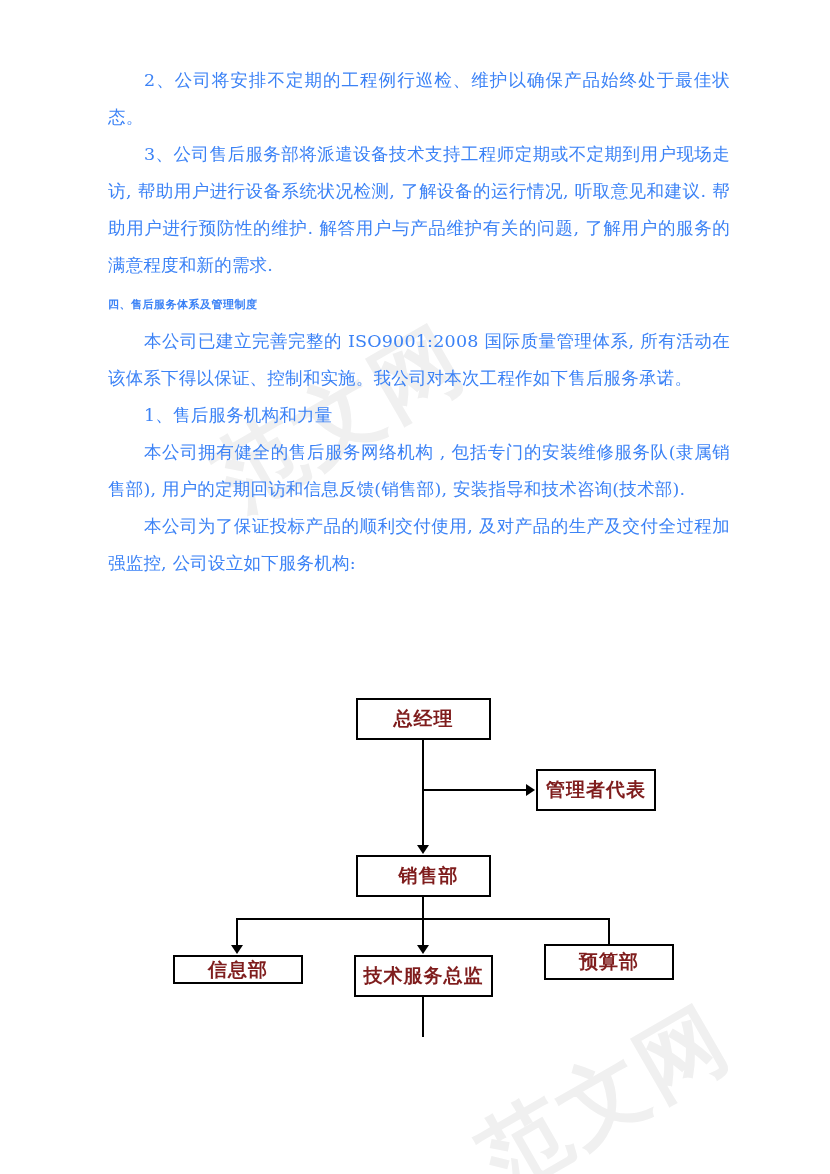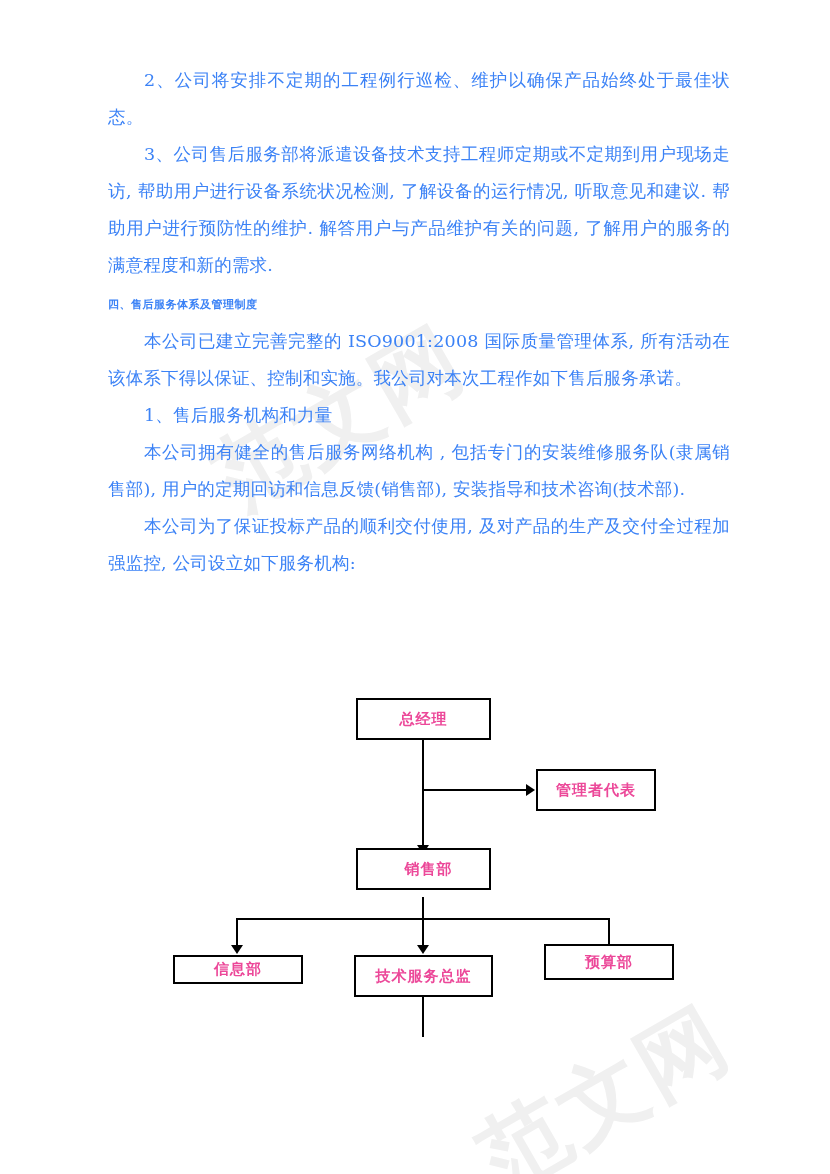--- a/index.html
+++ b/index.html
@@ -65,22 +65,22 @@
     width: 622px;
     height: 340px;
   }
   .node {
     position: absolute;
     box-sizing: border-box;
     border: 2px solid #000;
     background: #fff;
     font-family: "DejaVu Sans", "Liberation Sans", sans-serif;
     font-weight: bold;
-    font-size: 15px;
-    color: #ec4899;
+    font-size: 19px;
+    color: #7f1d1d;
     display: flex;
     align-items: center;
     justify-content: center;
     letter-spacing: 1px;
   }
   .line {
     position: absolute;
     background: #000;
   }
   .arrow-down {
@@ -122,21 +122,21 @@
 
     <div class="line" style="left:314px; top:50px; width:2px; height:112px;"></div>
 
     <div class="line" style="left:314px; top:99px; width:104px; height:2px;"></div>
     <div class="arrow-right" style="left:418px; top:94px;"></div>
 
     <div class="node" style="left:428px; top:79px; width:120px; height:42px;">管理者代表</div>
 
     <div class="arrow-down" style="left:309px; top:155px;"></div>
 
-    <div class="node" style="left:248px; top:158px; width:135px; height:42px;padding-left:10px;">销售部</div>
+    <div class="node" style="left:248px; top:165px; width:135px; height:42px;padding-left:10px;">销售部</div>
 
     <div class="line" style="left:314px; top:207px; width:2px; height:23px;"></div>
     <div class="line" style="left:128px; top:228px; width:374px; height:2px;"></div>
     <div class="line" style="left:128px; top:228px; width:2px; height:33px;"></div>
     <div class="line" style="left:314px; top:228px; width:2px; height:33px;"></div>
     <div class="line" style="left:500px; top:228px; width:2px; height:33px;"></div>
     <div class="arrow-down" style="left:123px; top:255px;"></div>
     <div class="arrow-down" style="left:309px; top:255px;"></div>
     <div class="arrow-down" style="left:495px; top:255px;"></div>
 

